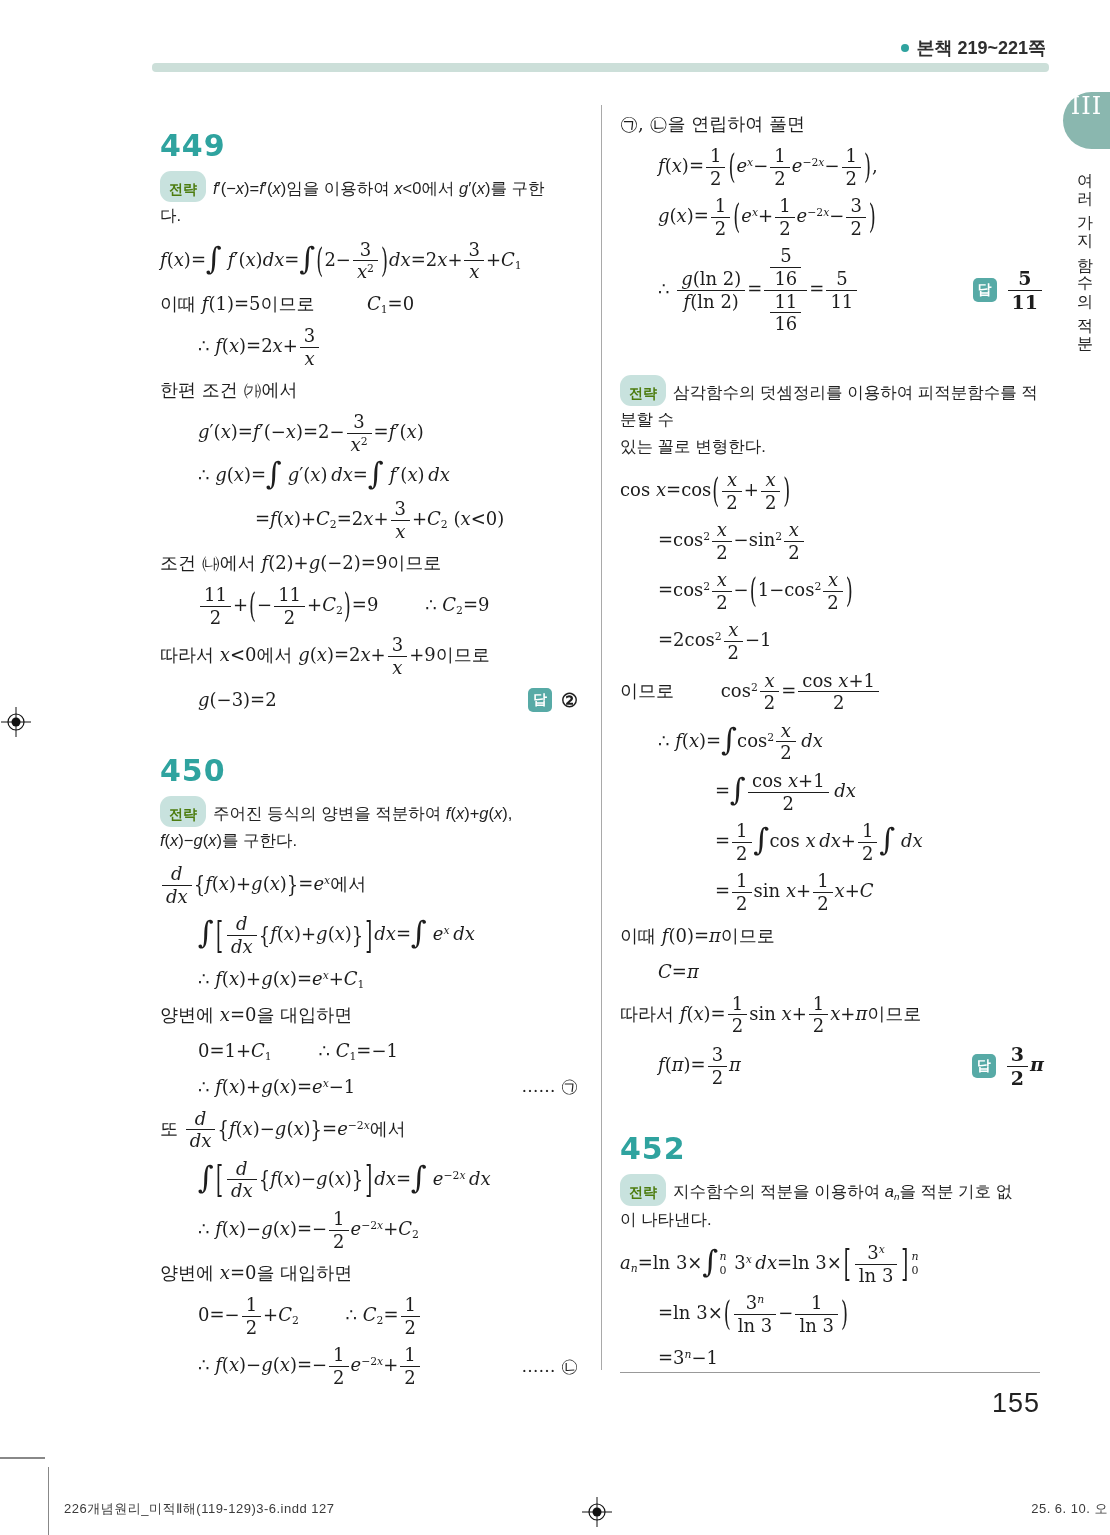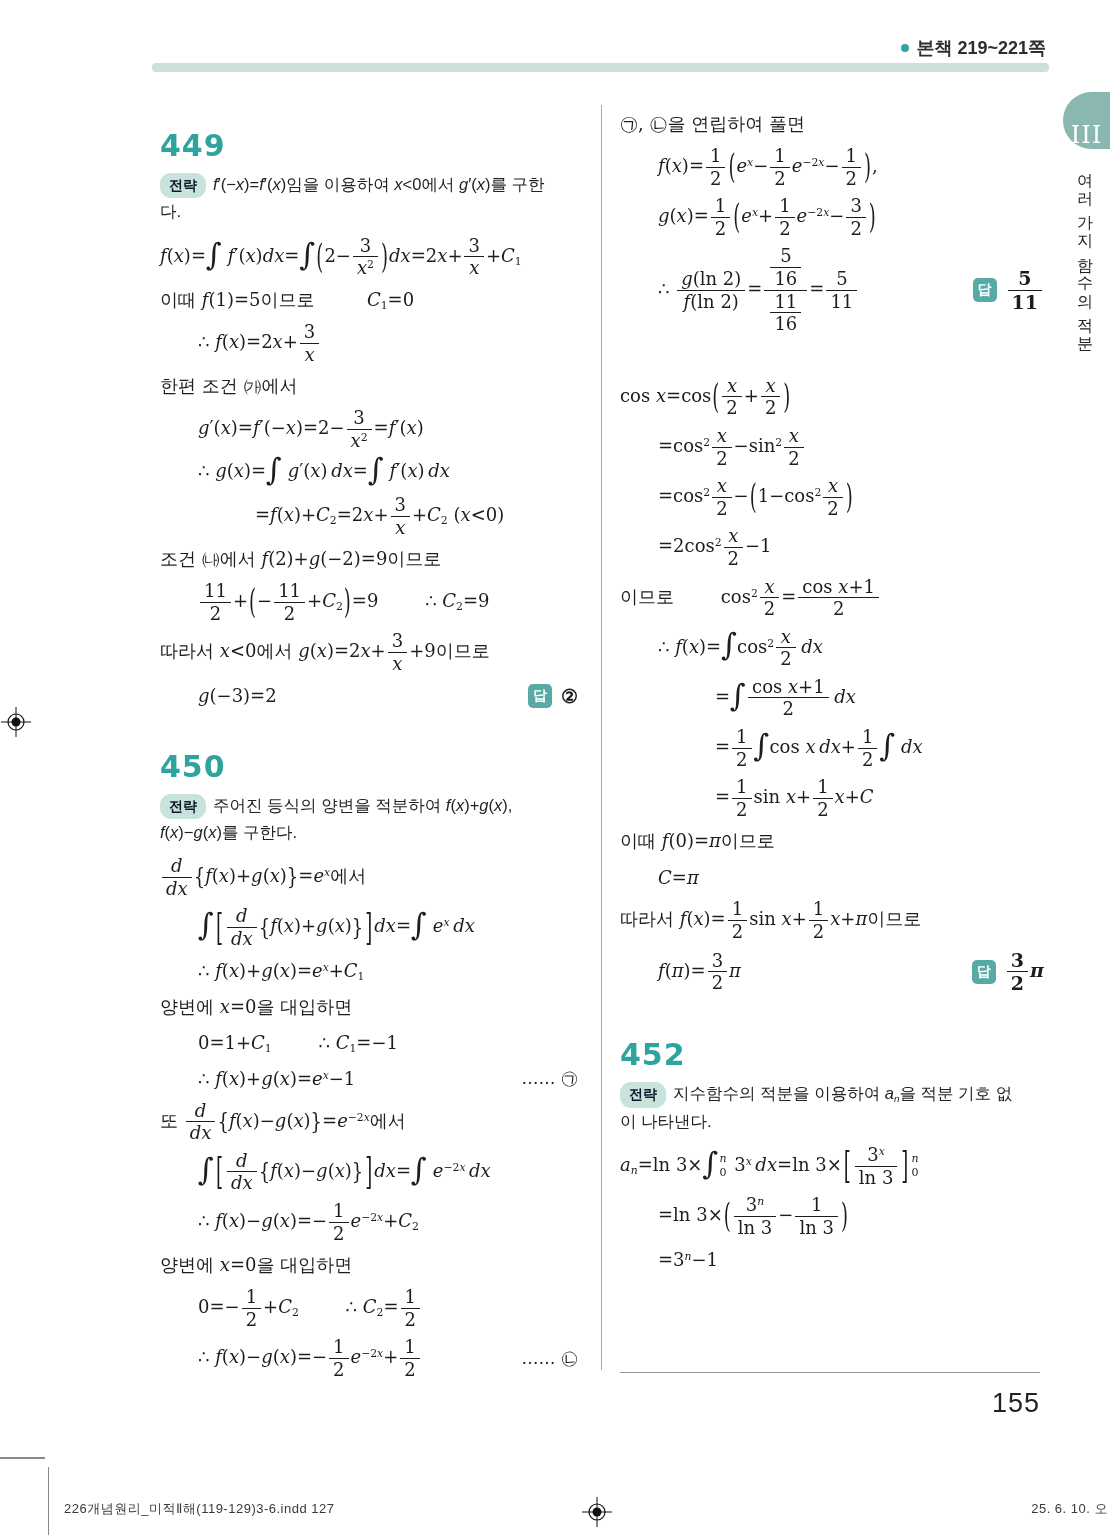--- a/index.html
+++ b/index.html
@@ -5,36 +5,36 @@
   *{margin:0;padding:0;box-sizing:border-box}
   html,body{width:1110px;height:1535px}
   body{position:relative;background:#ffffff;font-family:"Liberation Sans",sans-serif;color:#1d1d1d;overflow:hidden}
 
   
   .pageref{position:absolute;top:36px;right:64px;display:flex;align-items:center;gap:7px;font-size:18px;font-weight:bold;color:#2e2e2e}
   .pageref .dot{width:8px;height:8px;border-radius:50%;background:#2fa39f;display:inline-block}
   .tealbar{position:absolute;left:152px;top:63px;width:897px;height:9px;background:#ccdfd9;border-radius:4px}
 
   
-  .tab{position:absolute;left:1063px;top:92px;width:47px;height:57px;background:#8ab7af;border-radius:999px 0 0 999px;display:flex;align-items:flex-end;justify-content:center}
+  .tab{position:absolute;left:1063px;top:92px;width:47px;height:57px;background:#8ab7af;border-radius:999px 0 0 999px;display:flex;align-items:flex-start;justify-content:center}
   .tab span{color:#fff;font-family:"DejaVu Serif",serif;font-size:24px;letter-spacing:1px}
   .vtext{position:absolute;left:1074px;top:162px;writing-mode:vertical-rl;font-size:16px;letter-spacing:2px;color:#222;height:300px}
 
   .divider{position:absolute;left:601px;top:105px;width:1px;height:1265px;background:#a9a9a9}
 
   
   #colL{position:absolute;left:160px;top:116px;width:418px}
   #colR{position:absolute;left:620px;top:103px;width:424px}
   section.gap38{margin-top:38px}
   section.gap40{margin-top:40px}
   section.gap42{margin-top:42px}
 
   .pnum{color:#2fa39f;font-size:30px;font-weight:bold;margin:12px 0 8px 0;font-family:"DejaVu Sans",sans-serif;letter-spacing:1px}
   .strat{font-size:16.5px;line-height:1.6;margin-bottom:10px;color:#222}
-  .sbadge{display:inline-block;background:#c8e2de;color:#0f172a;font-weight:bold;font-size:14px;padding:1px 9px 2px;border-radius:11px;margin-right:7px;font-family:"Liberation Sans",sans-serif}
+  .sbadge{display:inline-block;background:#c8e2de;color:#4d7c0f;font-weight:bold;font-size:14px;padding:7px 9px 2px;border-radius:11px;margin-right:7px;font-family:"Liberation Sans",sans-serif}
 
   
   .mline{display:flex;align-items:center;margin:6px 0;font-size:18px;font-family:"DejaVu Serif",serif;min-height:30px;color:#1d1d1d}
   .mline .mx{display:inline-block;white-space:nowrap}
   .ind1 .mx{margin-left:38px}
   .ind2 .mx{margin-left:95px}
   .mline i{font-family:"DejaVu Serif",serif;font-style:italic}
   .rm{font-style:normal}
   sup{font-size:.6em;vertical-align:.55em;line-height:0}
   sub{font-size:.6em;vertical-align:-.3em;line-height:0}
@@ -178,20 +178,21 @@
         </div>
         <div class="mline ind1">
           <span class="mx">∴&nbsp;<span class="fr"><span class="fn"><i>g</i>(<span class="rm">ln</span>&nbsp;2)</span><span class="fd"><i>f</i>(<span class="rm">ln</span>&nbsp;2)</span></span>=<span class="fr"><span class="fn"><span class="fr"><span class="fn">5</span><span class="fd">16</span></span></span><span class="fd"><span class="fr"><span class="fn">11</span><span class="fd">16</span></span></span></span>=<span class="fr"><span class="fn">5</span><span class="fd">11</span></span></span>
           <span class="ans">
             <span class="abadge">답</span>
             <span class="aval"><span class="fr"><span class="fn">5</span><span class="fd">11</span></span></span>
           </span>
         </div>
       </section>
     <section class="gap40">
+        <div class="strat"><span class="sbadge">전략</span>삼각함수의&nbsp;덧셈정리를&nbsp;이용하여&nbsp;피적분함수를&nbsp;적분할&nbsp;수<br>있는&nbsp;꼴로&nbsp;변형한다.</div>
         <div class="mline ind0">
           <span class="mx"><span class="rm">cos</span>&nbsp;<i>x</i>=<span class="rm">cos</span><span class="bp">(</span><span class="fr"><span class="fn"><i>x</i></span><span class="fd">2</span></span>+<span class="fr"><span class="fn"><i>x</i></span><span class="fd">2</span></span><span class="bp">)</span></span>
         </div>
         <div class="mline ind1">
           <span class="mx">=<span class="rm">cos</span><sup>2</sup><span class="fr"><span class="fn"><i>x</i></span><span class="fd">2</span></span>−<span class="rm">sin</span><sup>2</sup><span class="fr"><span class="fn"><i>x</i></span><span class="fd">2</span></span></span>
         </div>
         <div class="mline ind1">
           <span class="mx">=<span class="rm">cos</span><sup>2</sup><span class="fr"><span class="fn"><i>x</i></span><span class="fd">2</span></span>−<span class="bp">(</span>1−<span class="rm">cos</span><sup>2</sup><span class="fr"><span class="fn"><i>x</i></span><span class="fd">2</span></span><span class="bp">)</span></span>
         </div>
         <div class="mline ind1">

